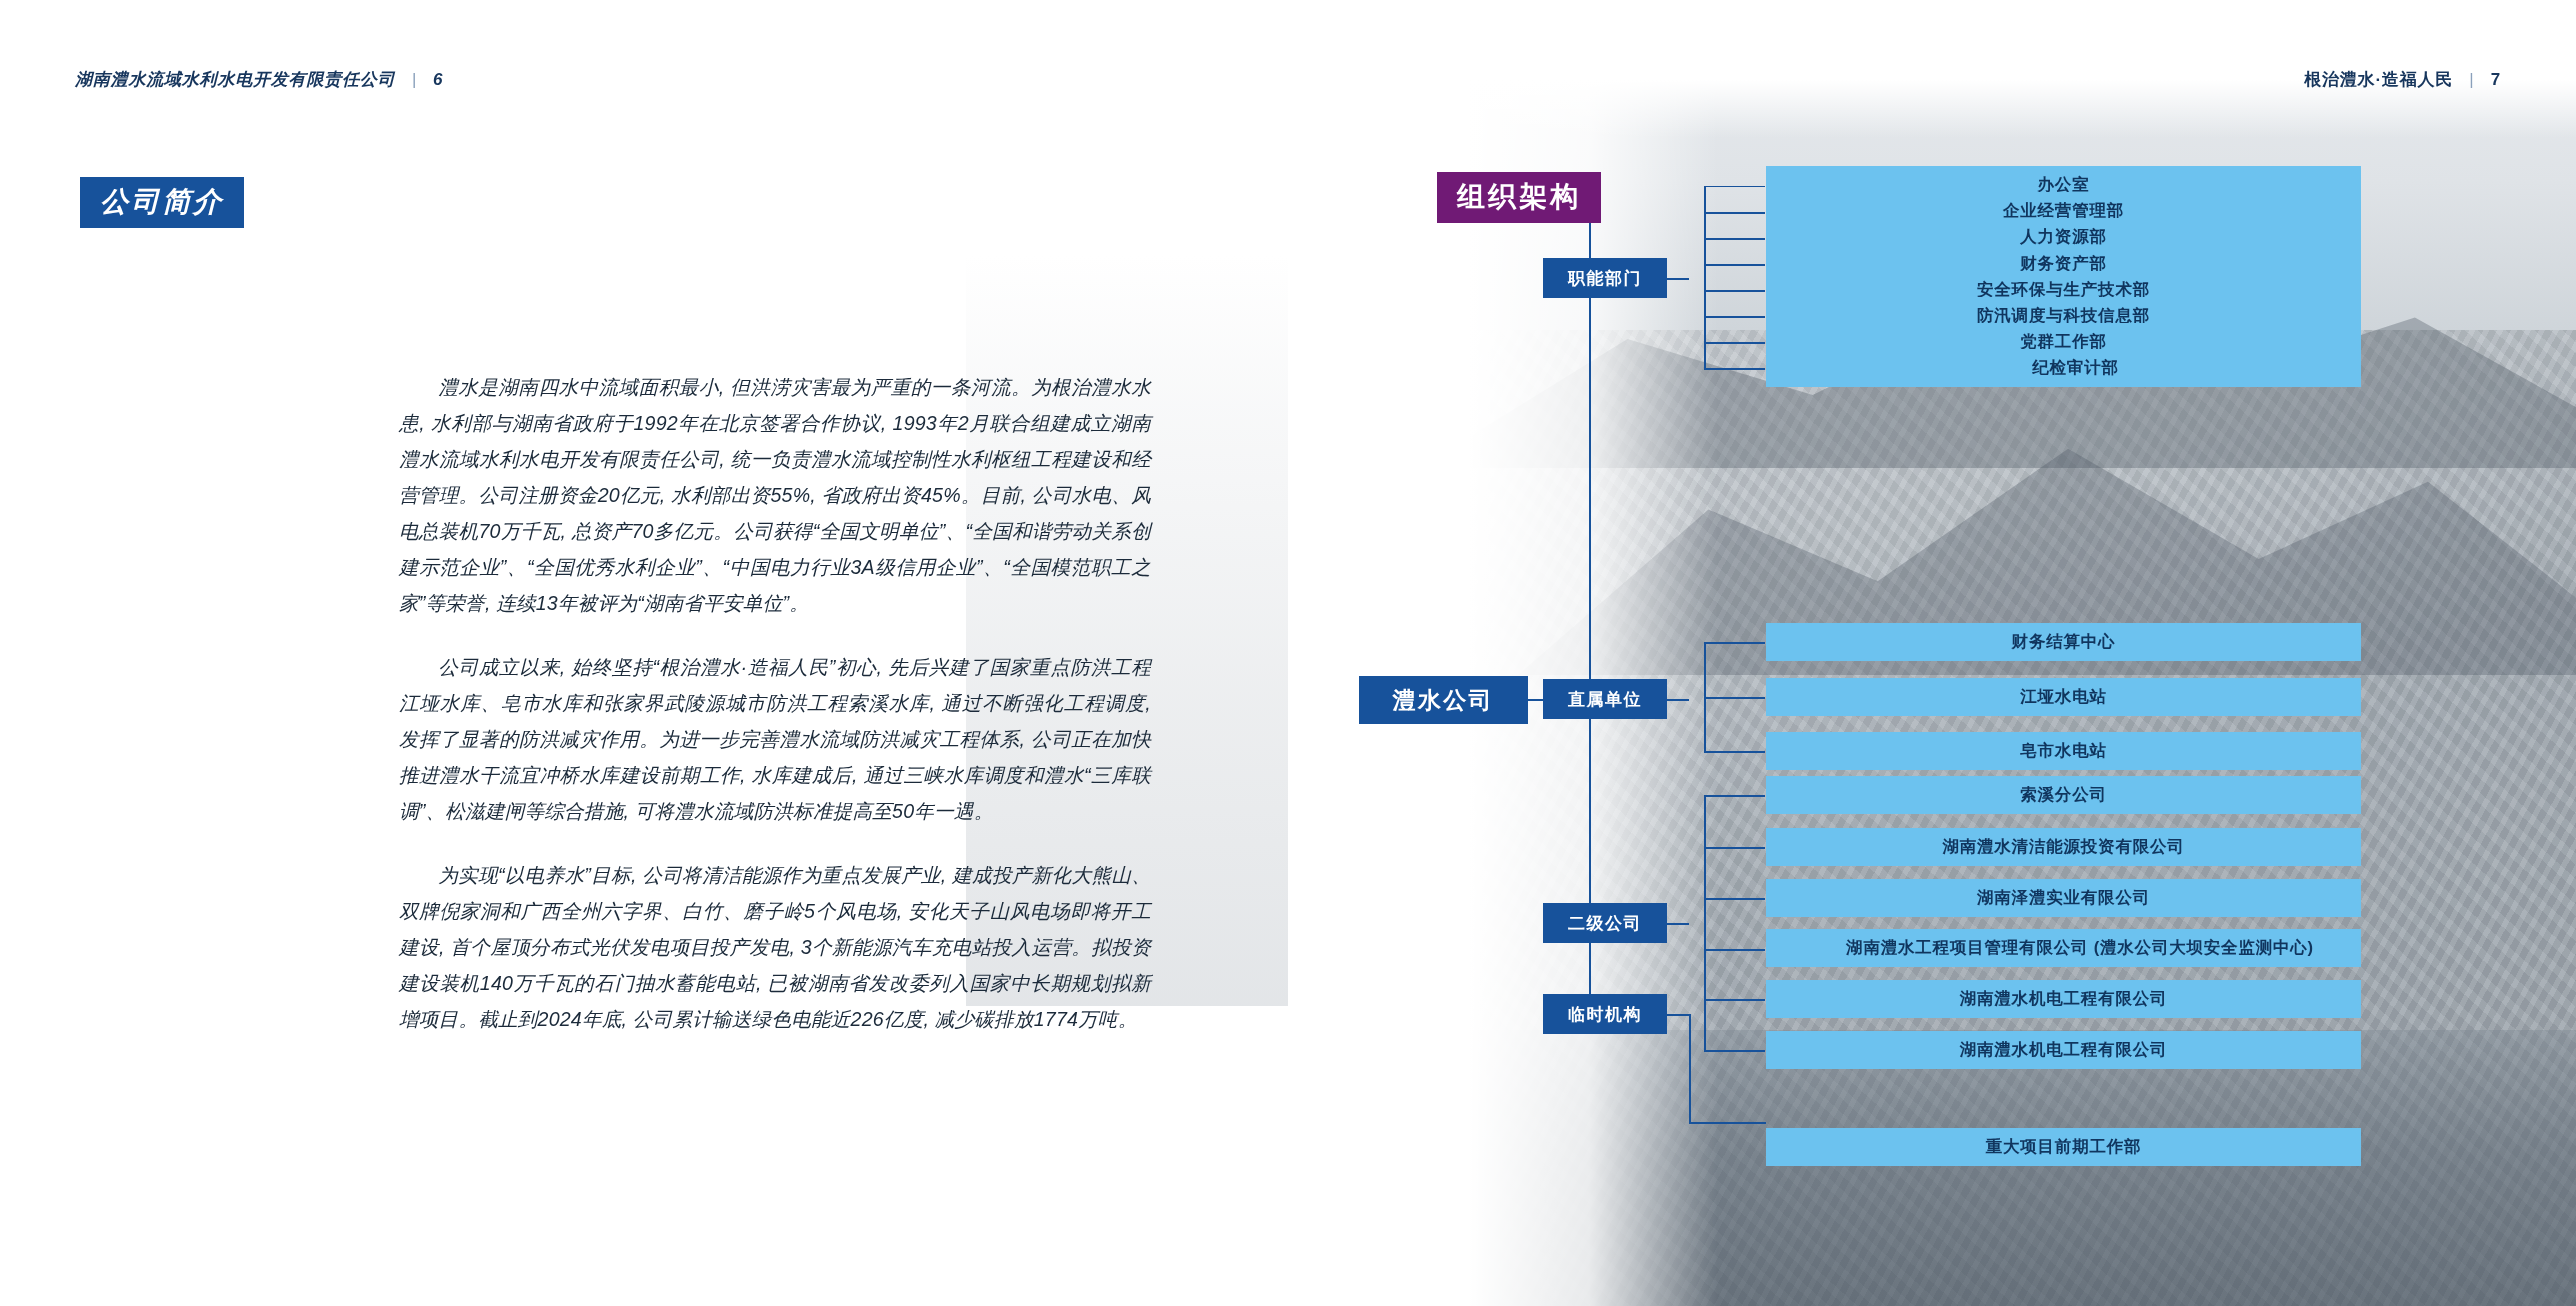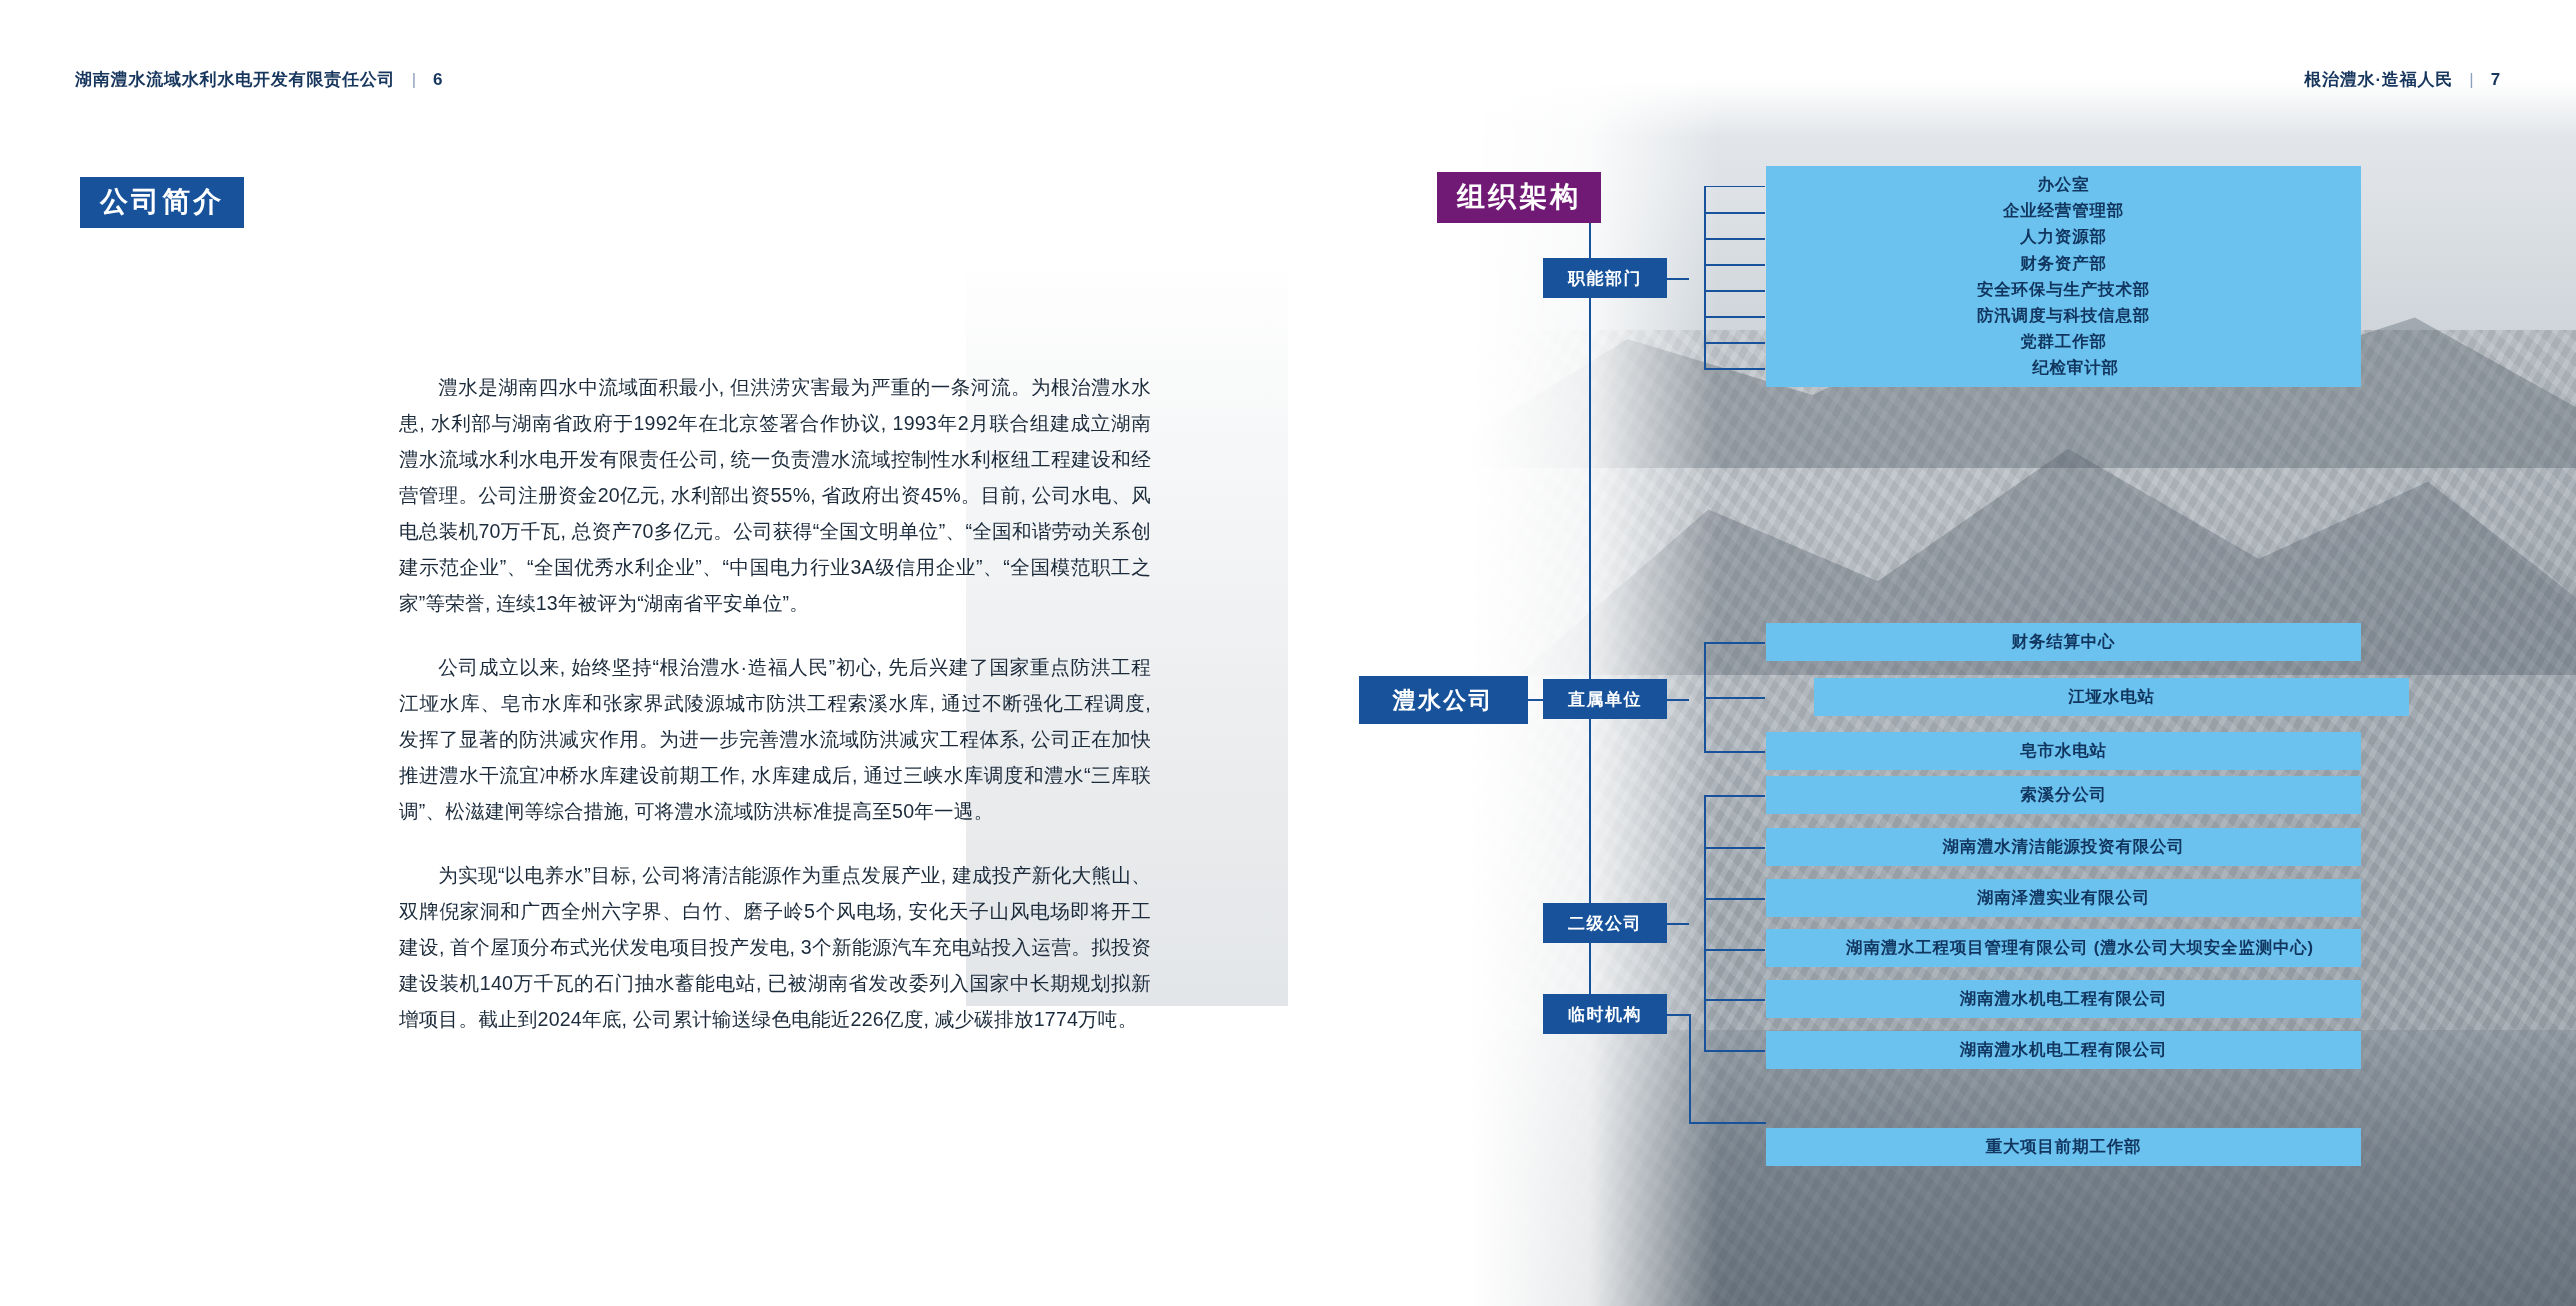--- a/index.html
+++ b/index.html
@@ -19,20 +19,21 @@
     inset: 0;
     display: flex;
   }
   
   .page-left {
     position: relative;
     width: 1288px;
     height: 1006px;
     background: #ffffff;
     flex: 0 0 1288px;
+    font-style: italic;
   }
   .page-right {
     position: relative;
     width: 1288px;
     height: 1306px;
     background: #ffffff;
     flex: 0 0 1288px;
     overflow: hidden;
   }
   
@@ -306,21 +307,21 @@
     <div class="node leaf-node" style="left:415px; top:195px;padding-left:24px;">纪检审计部</div>
 
     <div class="connector h-line" style="left:238px; top:545px; width:100px;"></div>
     <div class="node group-node" style="left:192px; top:525px;">直属单位</div>
     <div class="connector v-line" style="left:353px; top:488px; height:109px;"></div>
 
     <div class="connector h-line" style="left:353px; top:488px; width:61px;"></div>
     <div class="node leaf-node" style="left:415px; top:469px;">财务结算中心</div>
 
     <div class="connector h-line" style="left:353px; top:543px; width:61px;"></div>
-    <div class="node leaf-node" style="left:415px; top:524px;margin-left:48px;">江垭水电站</div>
+    <div class="node leaf-node" style="left:415px; top:524px;">江垭水电站</div>
 
     <div class="connector h-line" style="left:353px; top:597px; width:61px;"></div>
     <div class="node leaf-node" style="left:415px; top:578px;">皂市水电站</div>
 
     <div class="connector h-line" style="left:238px; top:769px; width:100px;"></div>
     <div class="node group-node" style="left:192px; top:749px;">二级公司</div>
     <div class="connector v-line" style="left:353px; top:641px; height:255px;"></div>
 
     <div class="connector h-line" style="left:353px; top:641px; width:61px;"></div>
     <div class="node leaf-node" style="left:415px; top:622px;">索溪分公司</div>

